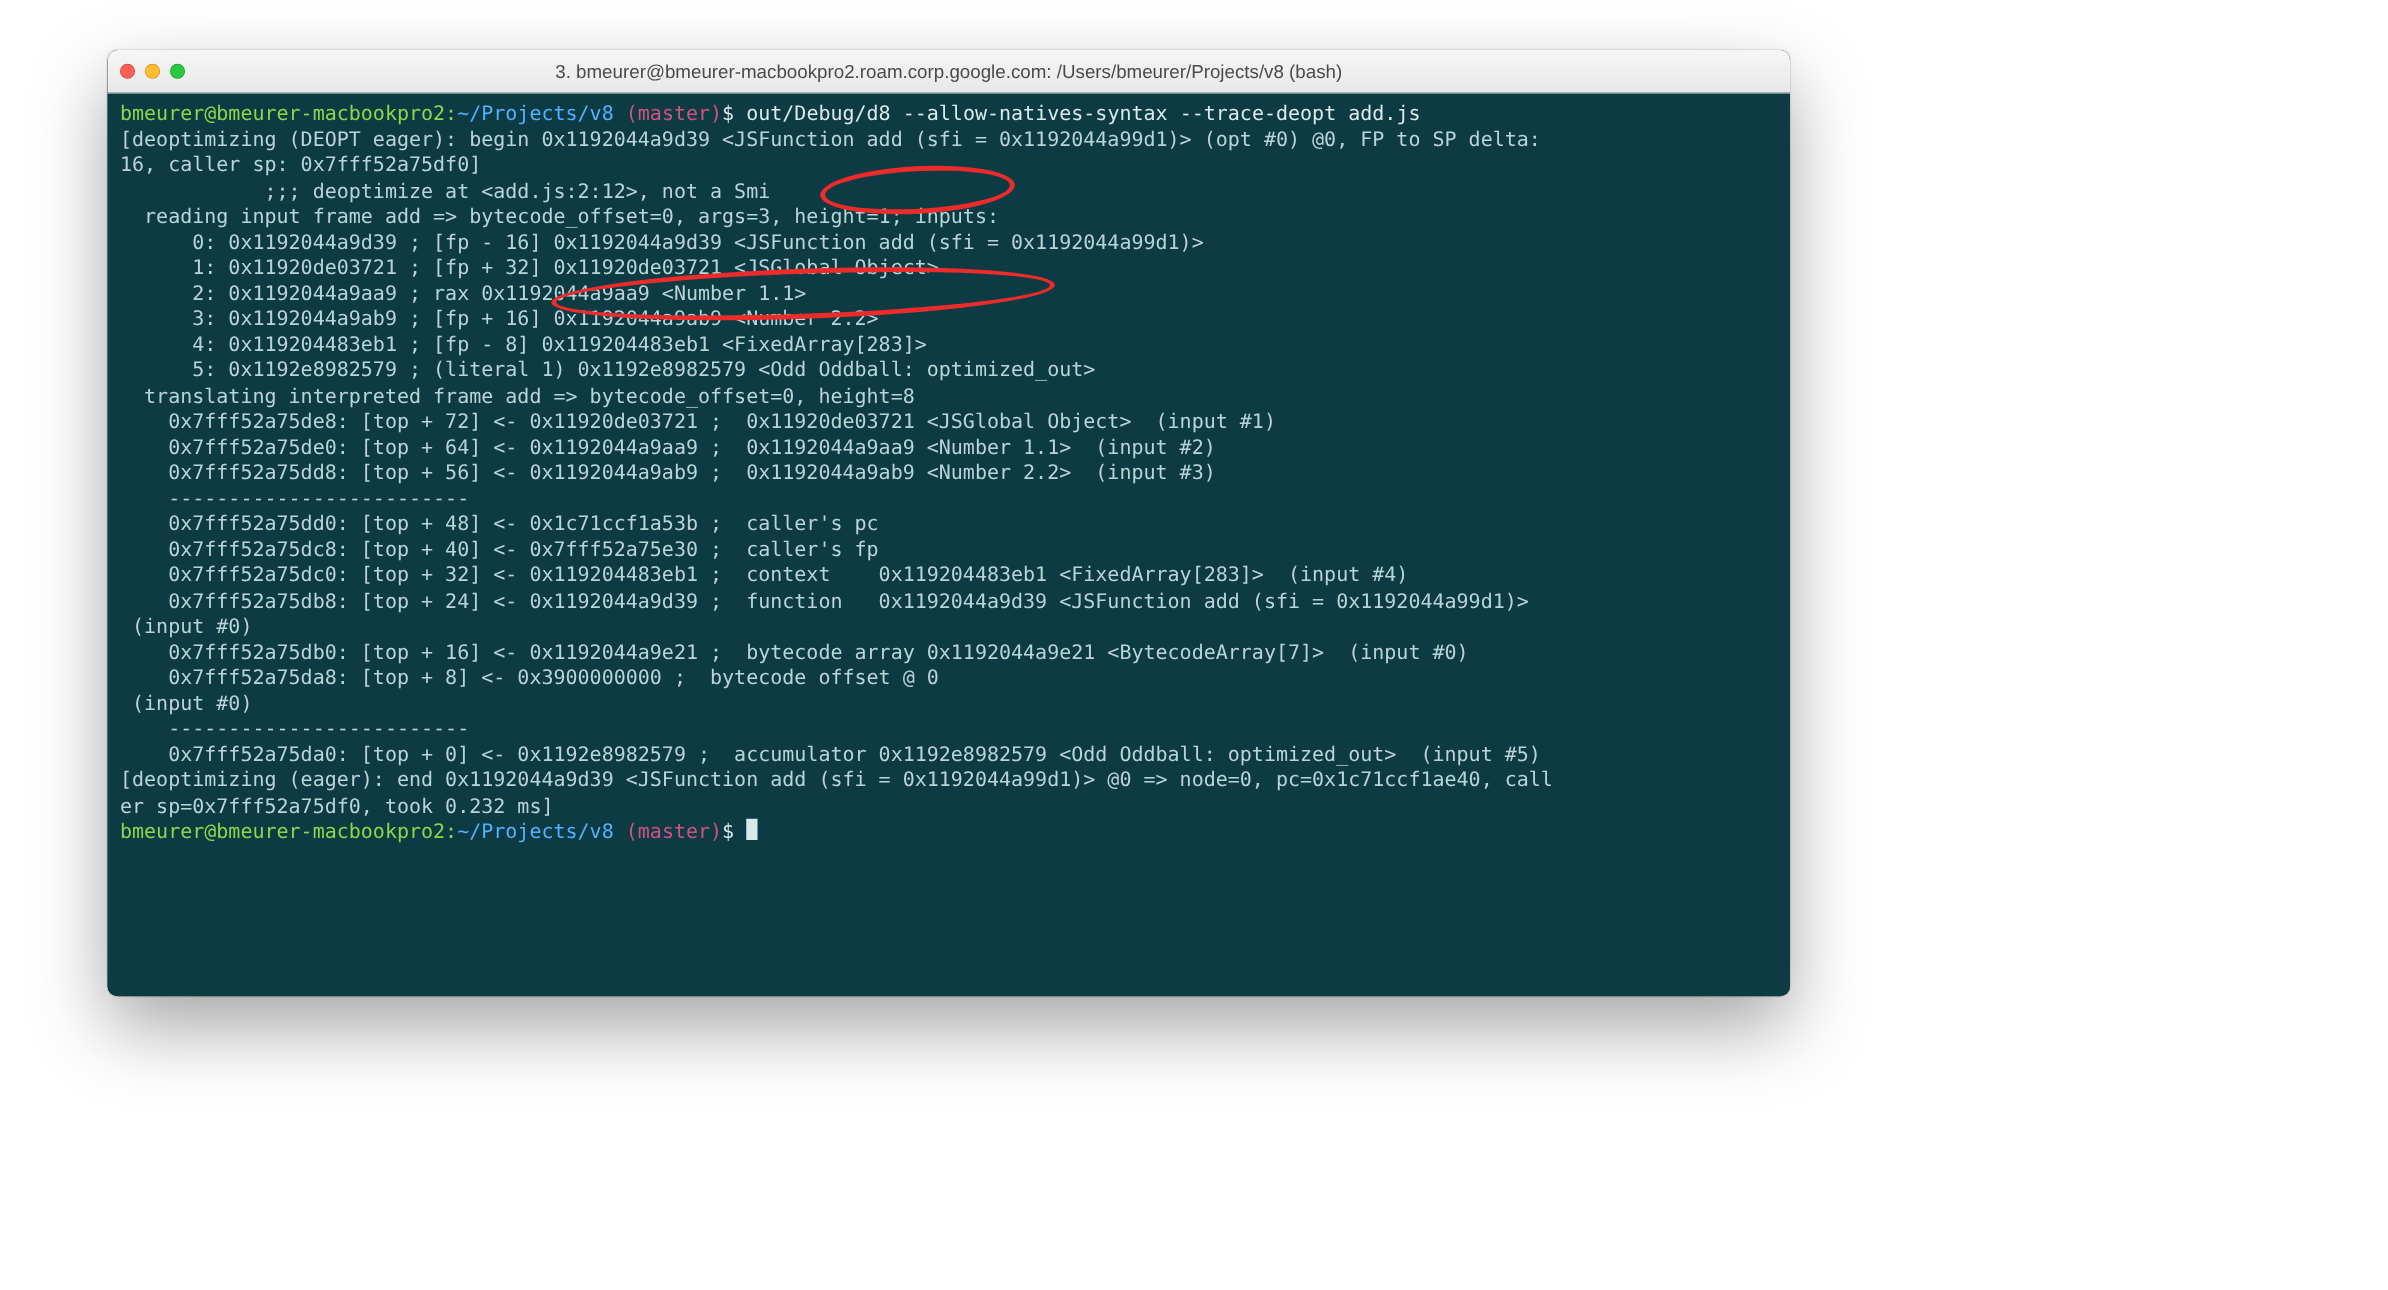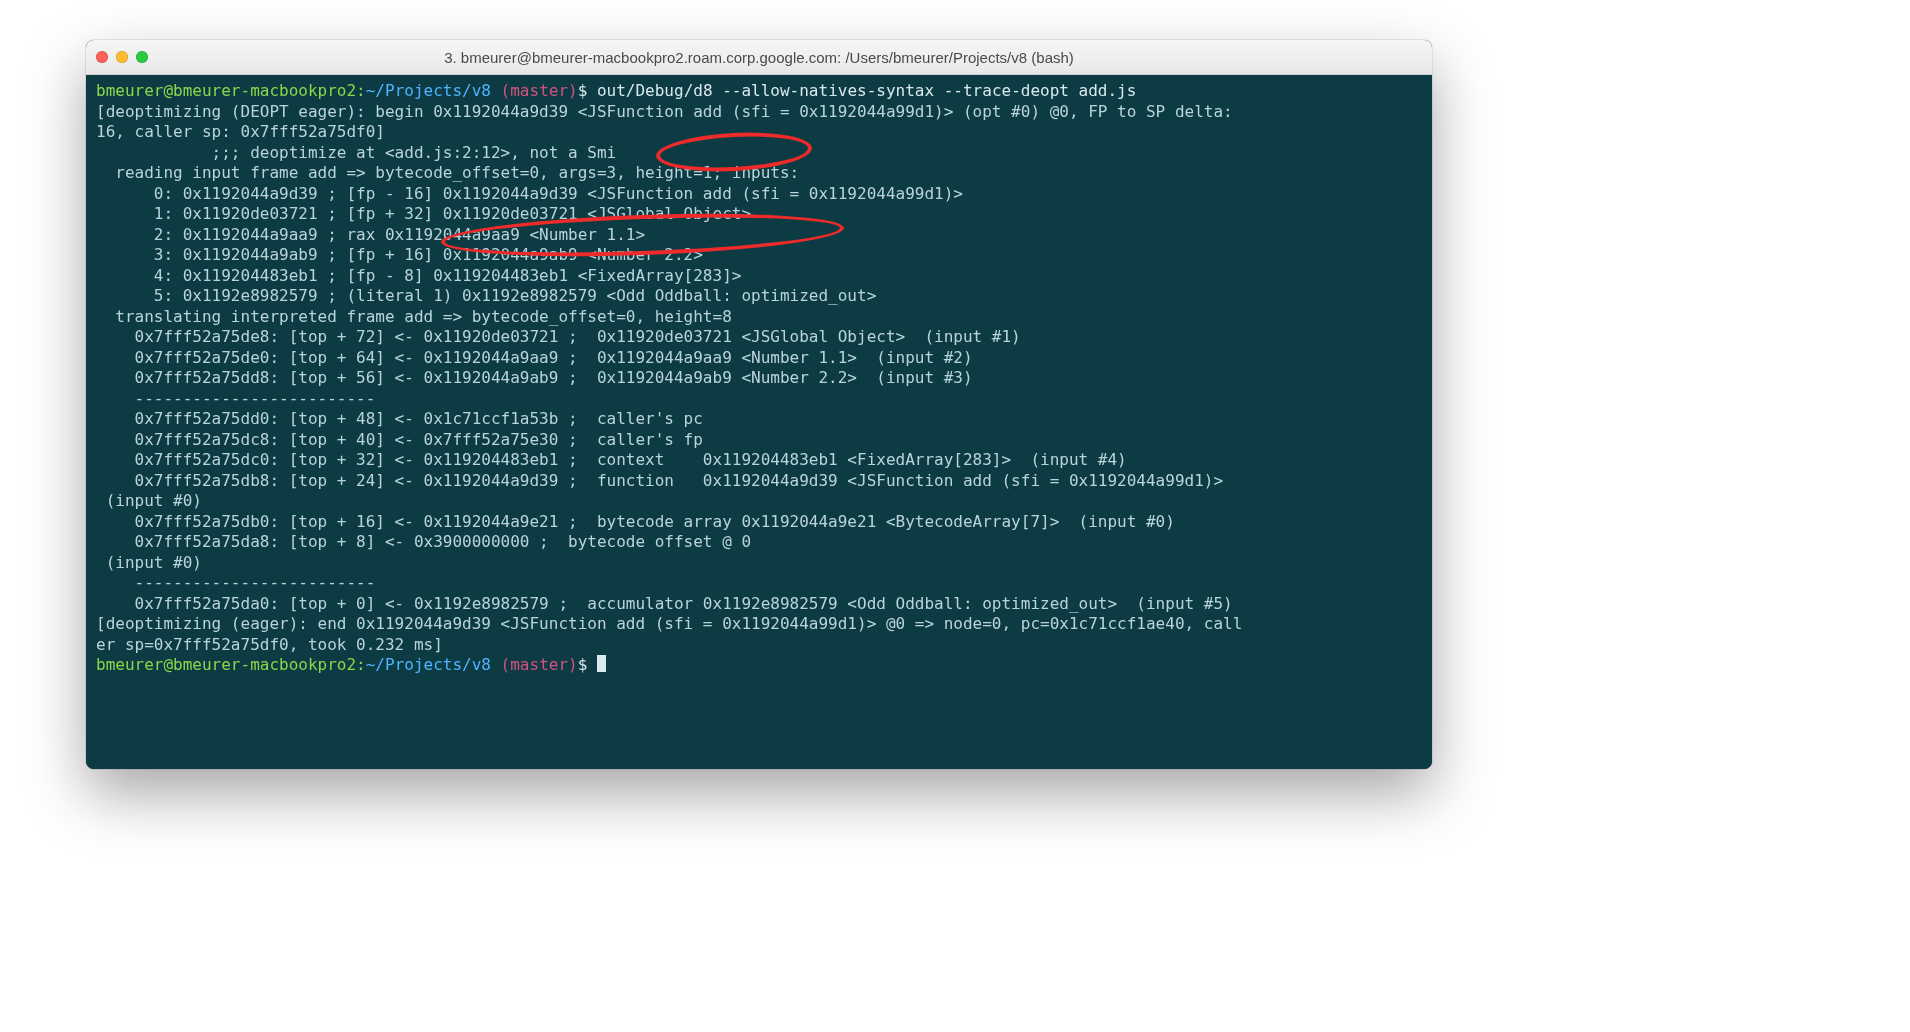--- a/index.html
+++ b/index.html
@@ -47,21 +47,21 @@
   .title {
     position: absolute;
     left: 0; right: 0;
     text-align: center;
     font-size: 15px;
     color: #4a4a4a;
     pointer-events: none;
   }
   .term {
     background: #0d3b44;
-    padding: 6px 10px 32px 10px;
+    padding: 6px 10px 60px 10px;
     font-family: "Menlo", "Consolas", monospace;
     font-size: 16px;
     line-height: 20.5px;
     color: #b9d4d9;
     white-space: pre;
     position: relative;
   }
   .prompt-user { color: #8bd64a; }
   .prompt-path { color: #4fb3ff; }
   .prompt-branch { color: #d2527f; }

